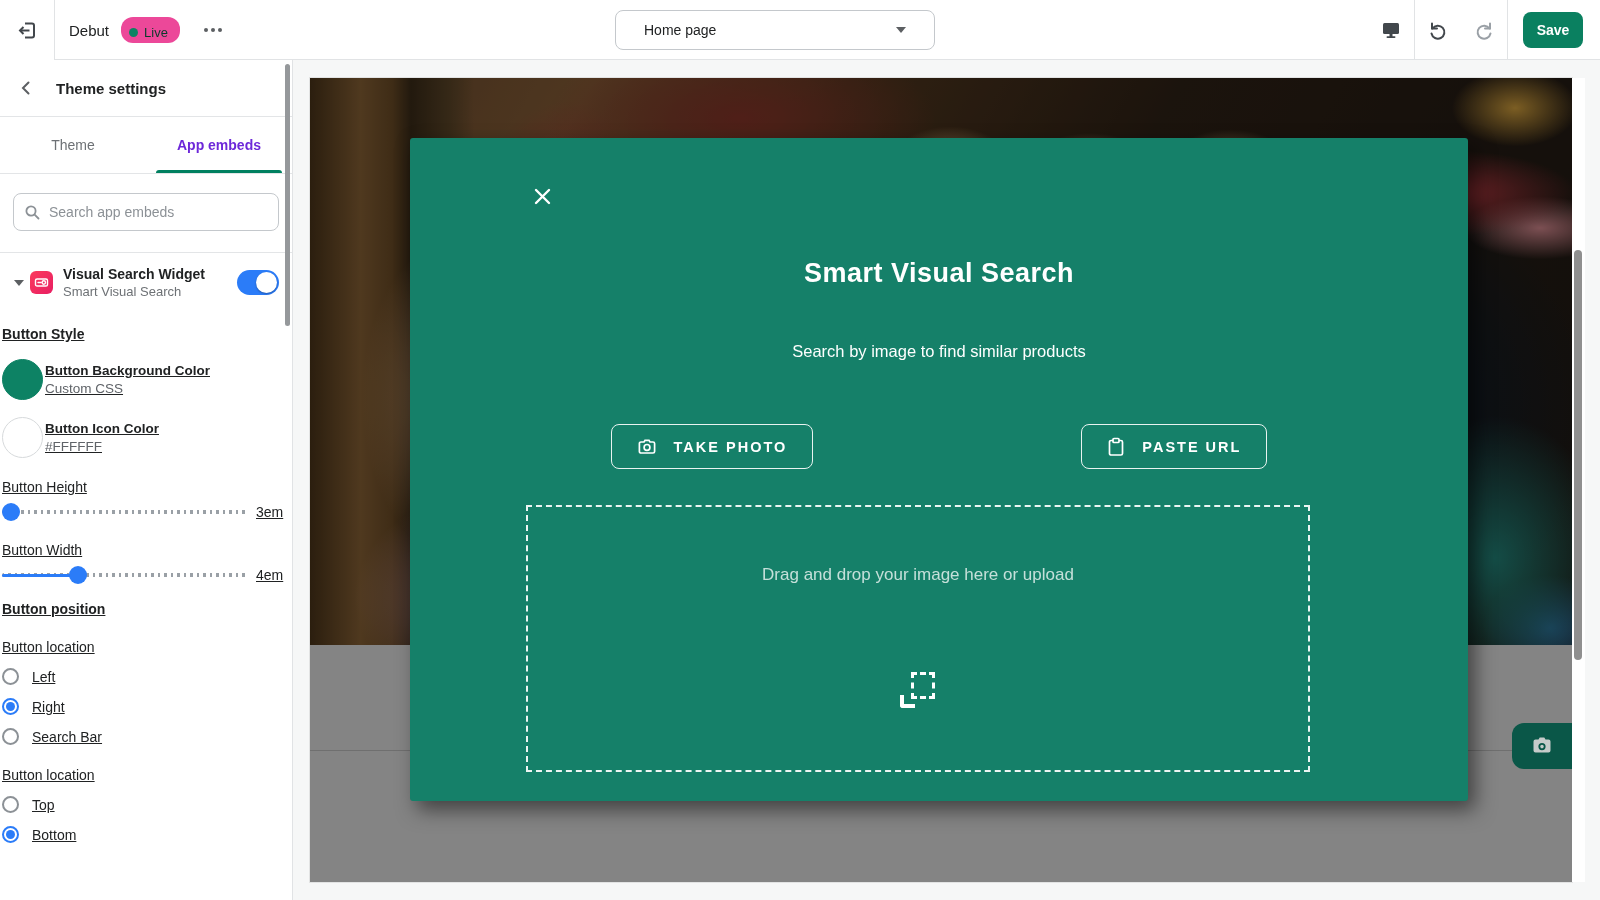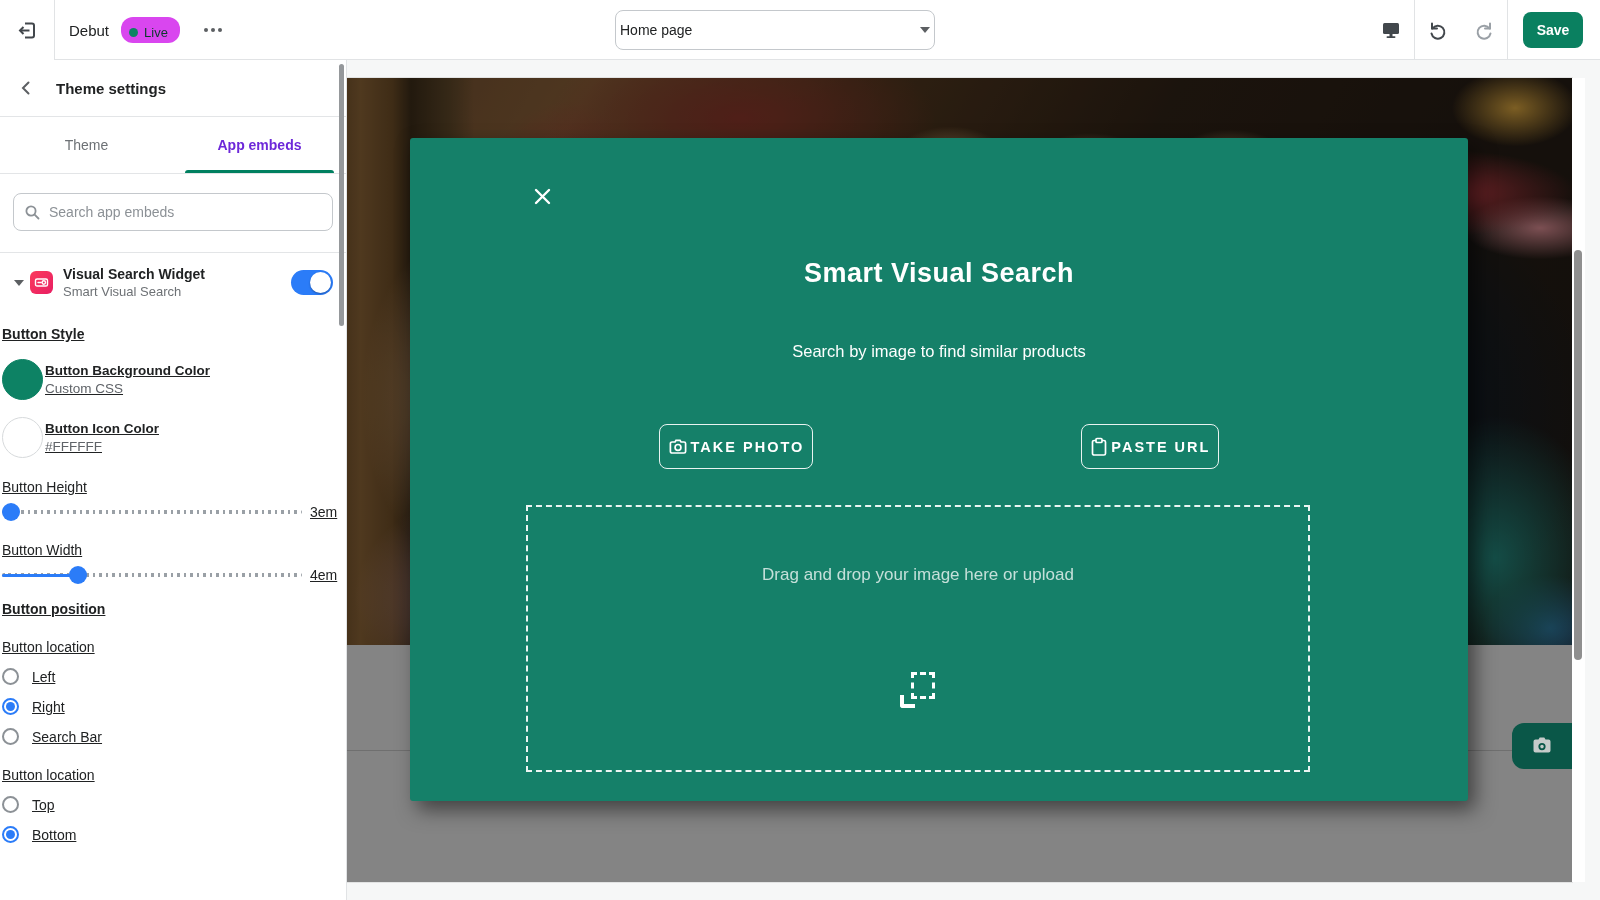--- a/index.html
+++ b/index.html
@@ -6,38 +6,38 @@
   html,body { width:1600px; height:900px; overflow:hidden; }
   body { font-family:"Liberation Sans","DejaVu Sans",sans-serif; background:#f6f7f7; color:#202223; }
 
   
   .topbar { position:absolute; left:0; top:0; width:1600px; height:60px; background:#fff;
             border-bottom:1px solid #e1e3e5; z-index:50; }
   .tb-left { position:absolute; left:0; top:0; height:60px; display:flex; align-items:center; }
   .exit-btn { width:55px; height:60px; display:flex; align-items:center; justify-content:center;
               border-right:1px solid #e1e3e5; cursor:pointer; background:#fff; border-top:none; border-left:none; border-bottom:none;}
   .theme-name { font-size:15px; font-weight:500; margin-left:14px; color:#202223; }
-  .live-badge { display:inline-flex; align-items:center; gap:6px; background:#d946ef; border-radius:12px;
+  .live-badge { display:inline-flex; align-items:center; gap:6px; background:#ec4899; border-radius:12px;
                 padding:8px 12px 3px 8px; margin-left:12px; font-size:13px; color:#0b3b2c; }
   .live-dot { width:9px; height:9px; border-radius:50%; background:#0c8363; }
   .overflow-btn { margin-left:18px; background:none; border:none; cursor:pointer; display:flex; align-items:center; gap:3px; padding:6px;}
   .overflow-btn i { width:4px; height:4px; border-radius:50%; background:#5c5f62; display:block; }
   .page-select { position:absolute; left:615px; top:10px; width:320px; height:40px; background:#fff;
                  border:1px solid #c4c8cc; border-radius:8px; display:flex; align-items:center;
-                 padding:0 4px; cursor:pointer; font-size:14px; color:#202223; justify-content:space-between;}
+                 padding:0 28px; cursor:pointer; font-size:14px; color:#202223; justify-content:space-between;}
   .caret-down { width:0; height:0; border-left:5px solid transparent; border-right:5px solid transparent;
                 border-top:6px solid #5c5f62; }
   .tb-right { position:absolute; right:0; top:0; height:60px; display:flex; align-items:center; }
   .tb-icon-btn { background:none; border:none; cursor:pointer; padding:6px 12px; display:flex; align-items:center; }
   .tb-divider { width:1px; height:60px; background:#e1e3e5; }
   .save-btn { width:60px; height:36px; margin:0 17px 0 15px; background:#0a8060; color:#fff; border:none;
               border-radius:8px; font-size:14px; font-weight:600; cursor:pointer; }
 
   
-  .sidebar { position:absolute; left:0; top:60px; width:347px; height:840px; background:#fff;
+  .sidebar { position:absolute; left:0; top:60px; width:293px; height:840px; background:#fff;
              border-right:1px solid #e1e3e5; z-index:40; overflow:hidden; }
   .sb-scroll-thumb { position:absolute; right:2px; top:4px; width:5px; height:262px; border-radius:3px; background:#95989b; }
   .sb-header { height:57px; display:flex; align-items:center; padding:0 16px; border-bottom:1px solid #e3e5e7; }
   .back-btn { background:none; border:none; cursor:pointer; padding:2px; display:flex; }
   .sb-title { font-size:15px; font-weight:700; margin-left:20px; }
   .tabs { display:flex; height:57px; border-bottom:1px solid #e3e5e7; }
   .tab { flex:1; display:flex; align-items:center; justify-content:center; font-size:14px;
          color:#6d7175; cursor:pointer; position:relative; background:none; border:none; }
   .tab.active { color:#6d28d9; font-weight:600; }
   .tab.active::after { content:""; position:absolute; left:7%; right:7%; bottom:0; height:3px;
@@ -116,21 +116,21 @@
                     background:#0a5748; border-radius:12px 0 0 12px; display:flex; align-items:center; justify-content:center; }
 
   
   .modal { position:absolute; left:100px; top:60px; width:1058px; height:663px; background:#158069;
            border-radius:3px; box-shadow:7px 9px 20px rgba(0,0,0,.5); }
   .modal-close { position:absolute; left:120px; top:46px; background:none; border:none; cursor:pointer; padding:2px;}
   .modal-title { position:absolute; left:0; top:120px; width:100%; text-align:center; color:#fff;
                  font-size:27px; font-weight:700; letter-spacing:.5px; }
   .modal-subtitle { position:absolute; left:0; top:204px; width:100%; text-align:center; color:#fdfefe; font-size:16.5px; }
   .modal-btn-row { position:absolute; left:0; top:286px; width:100%; display:flex; justify-content:center; gap:268px; }
-  .modal-btn { display:flex; align-items:center; gap:3px; height:45px; padding:0 8px; background:transparent;
+  .modal-btn { display:flex; align-items:center; gap:17px; height:45px; padding:0 25px; background:transparent;
                border:1.5px solid rgba(255,255,255,.9); border-radius:8px; color:#fff; cursor:pointer;
                font-family:"Liberation Sans","DejaVu Sans",sans-serif;
                font-size:14.5px; font-weight:600; letter-spacing:2px; }
   .dropzone { position:absolute; left:116px; top:367px; width:784px; height:267px;
               border:2px dashed rgba(255,255,255,.92); cursor:pointer; }
   .drop-text { position:absolute; left:0; top:58px; width:100%; text-align:center;
                color:rgba(255,255,255,.75); font-size:17px; }
   .drop-icon { position:absolute; left:50%; top:165px; margin-left:-18px; width:36px; height:36px; }
   .di-dash { position:absolute; right:1px; top:0; width:24px; height:27px; border:3px dashed #fff; }
   .di-corner { position:absolute; left:0; bottom:0; width:15px; height:13px; border-left:4px solid #fff;

